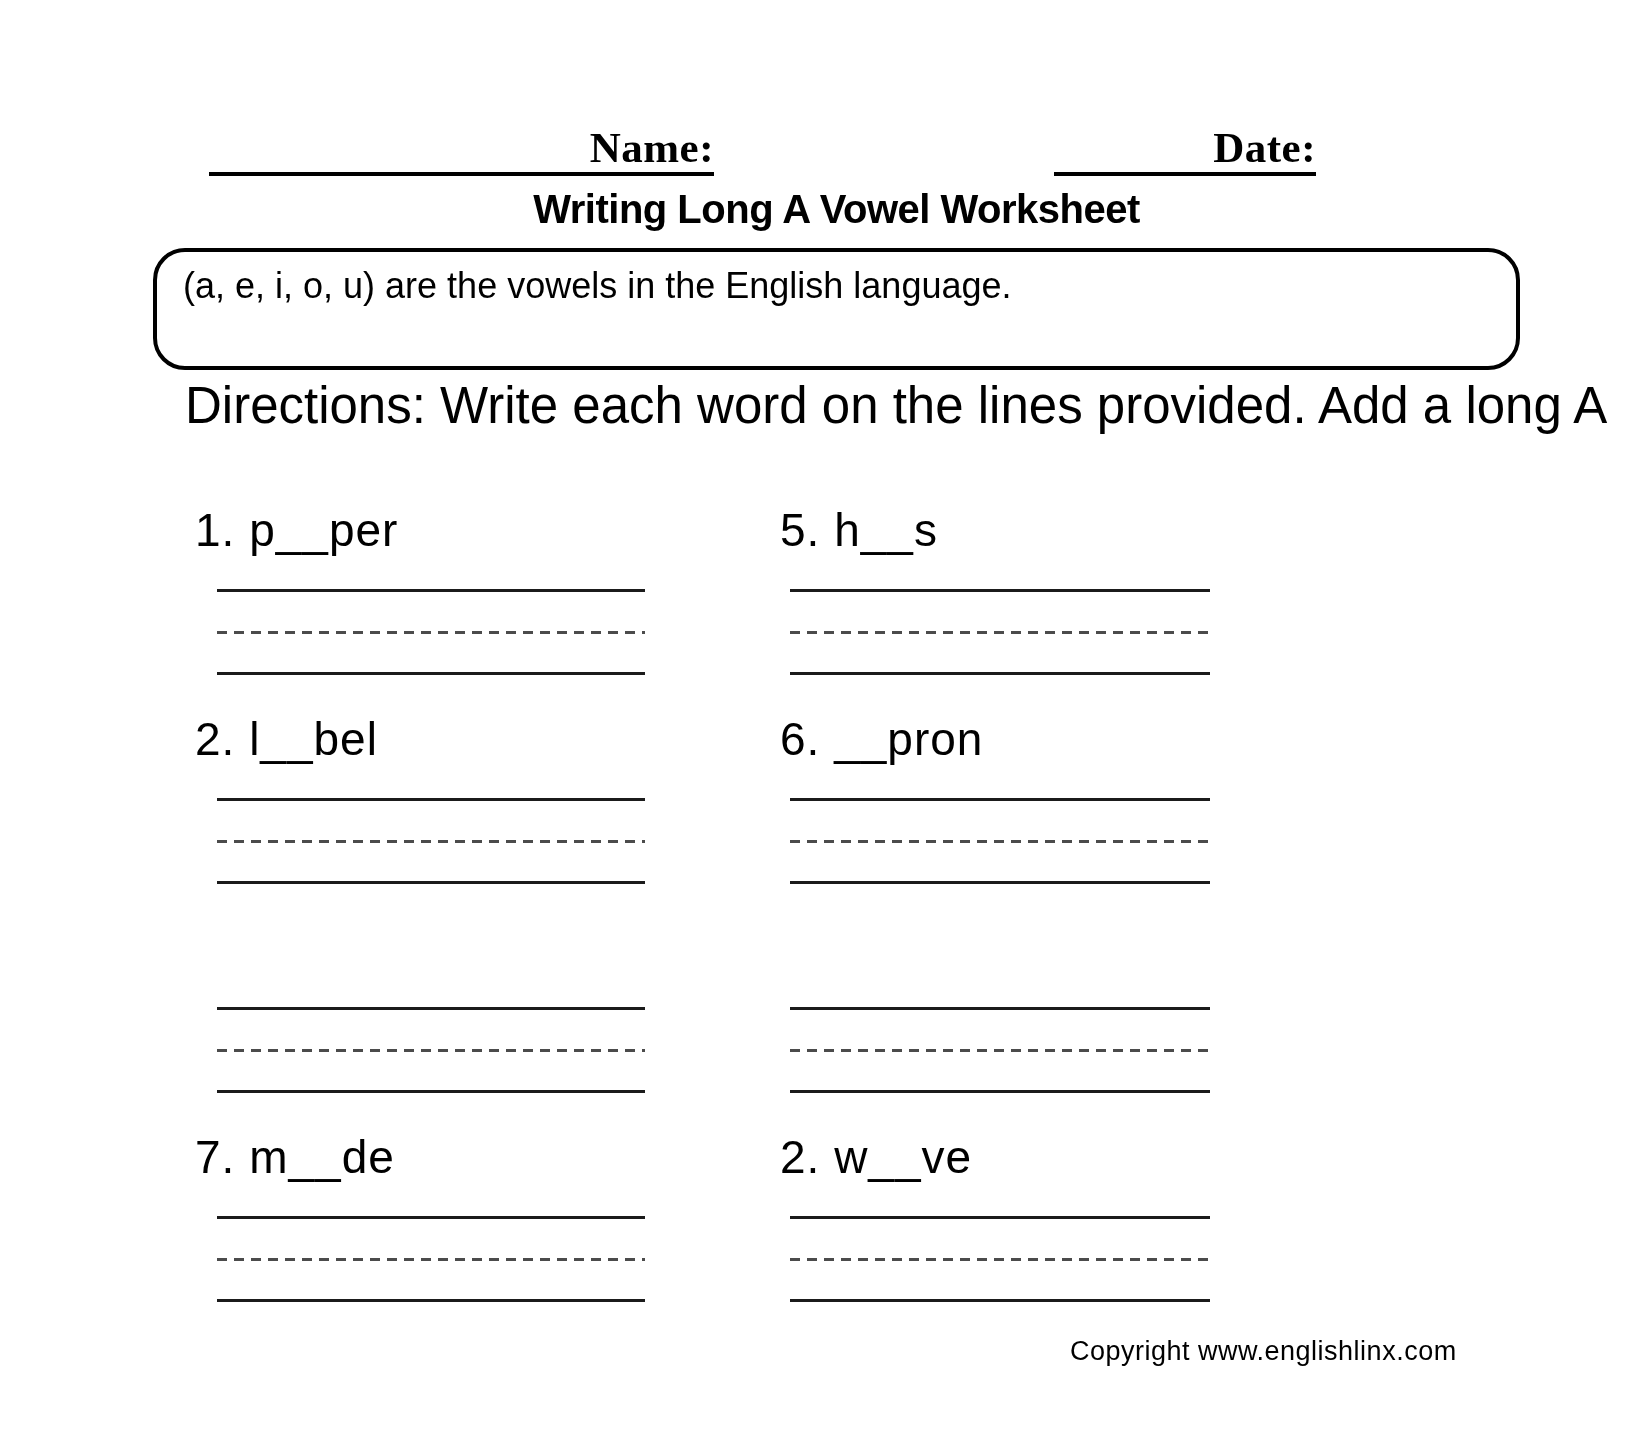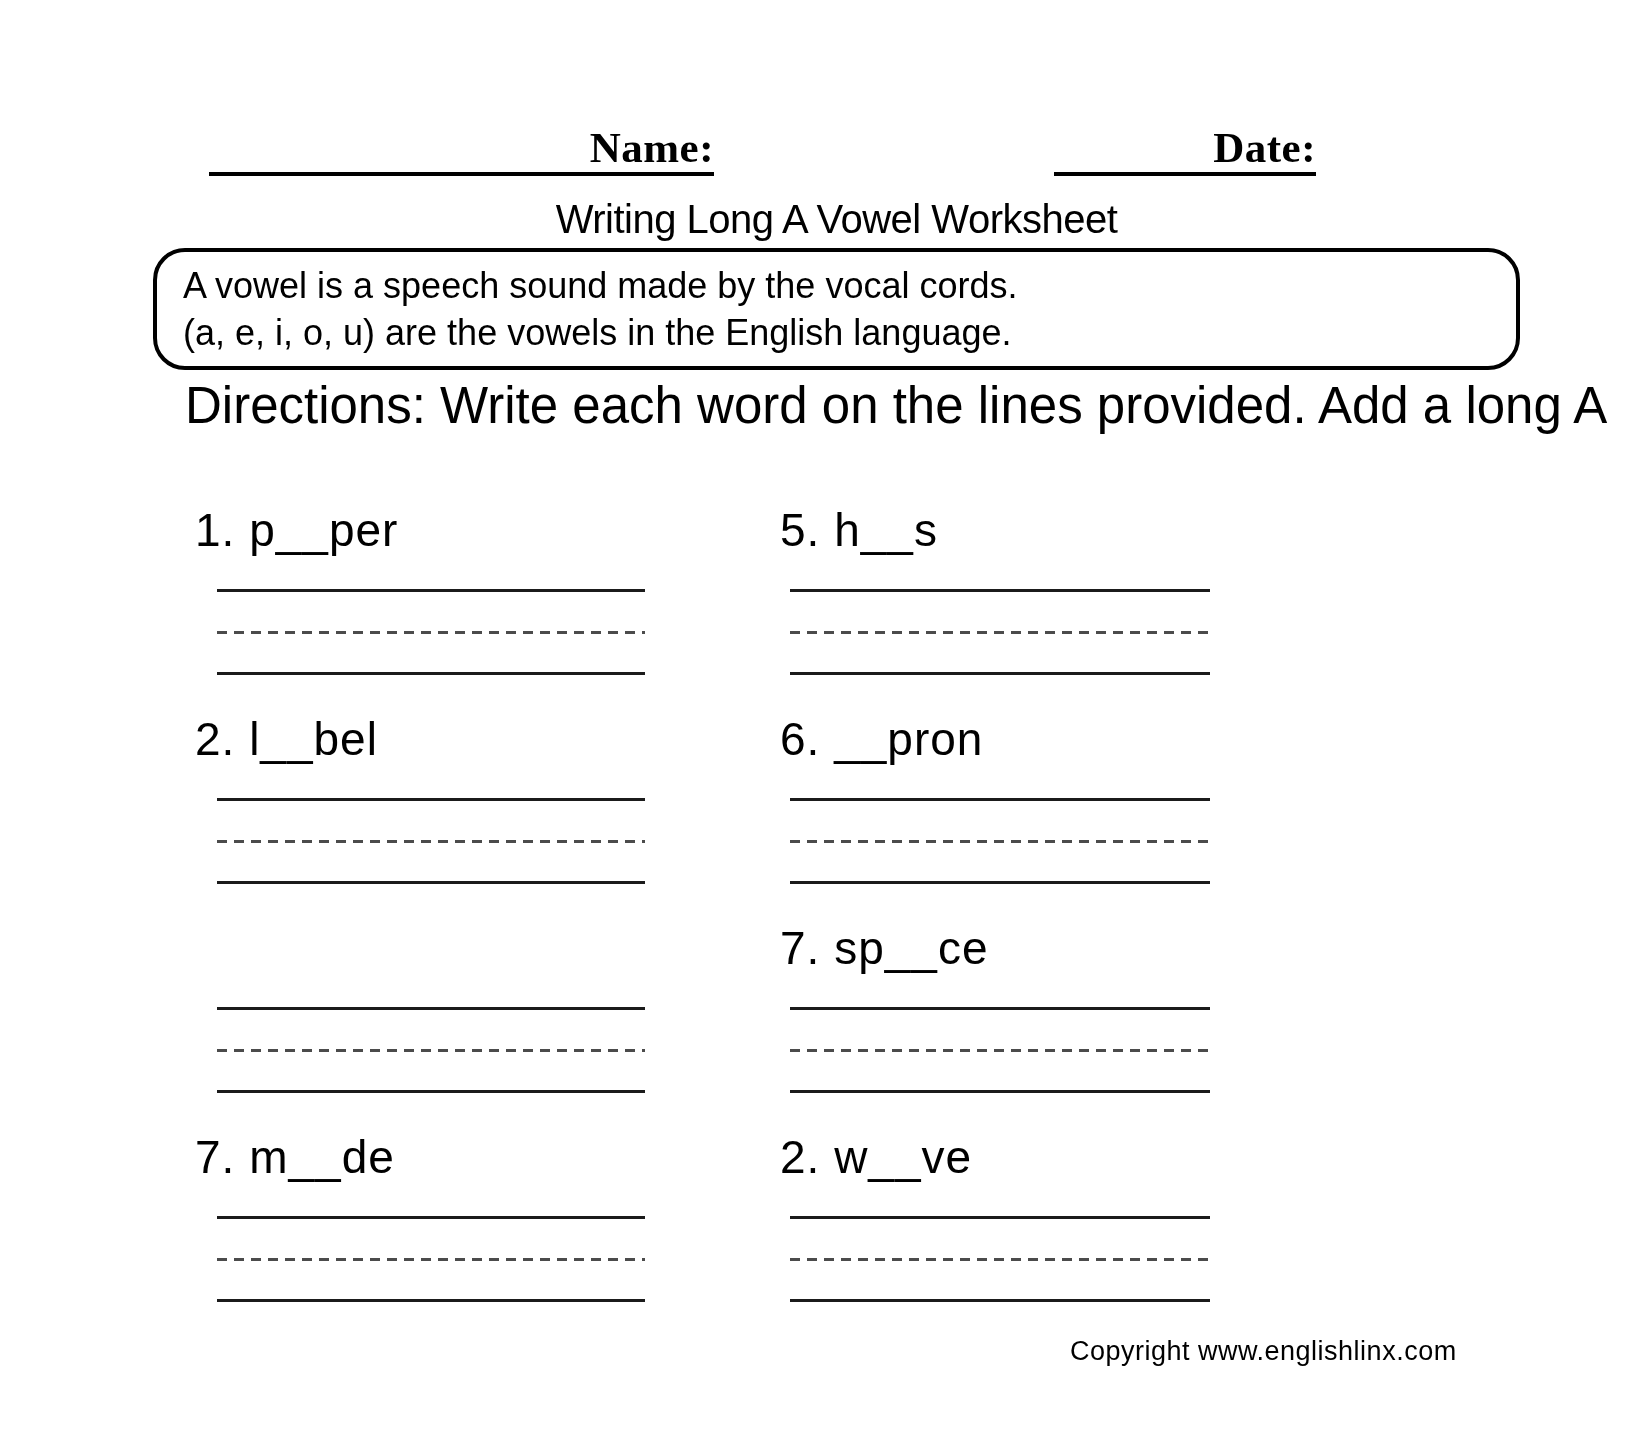--- a/index.html
+++ b/index.html
@@ -41,25 +41,25 @@
     height: 0;
     margin: 0 0 3px 16px;
   }
   .blank-line.name-line { width: 505px; }
   .blank-line.date-line { width: 262px; }
 
   
   .page-title {
     position: absolute;
     left: 153px;
-    top: 197px;
+    top: 187px;
     width: 1367px;
     text-align: center;
     font-size: 40px;
-    font-weight: normal;
+    font-weight: bold;
     letter-spacing: -0.5px;
   }
 
   
   .info-box {
     position: absolute;
     left: 153px;
     top: 248px;
     width: 1367px;
     height: 122px;
@@ -140,21 +140,20 @@
   <div class="blank-line name-line"></div>
 </div>
 <div class="blank-row date">
   <span class="blank-label">Date:</span>
   <div class="blank-line date-line"></div>
 </div>
 
 <div class="page-title">Writing Long A Vowel Worksheet</div>
 
 <div class="info-box">
-  <div class="line">A vowel is a speech sound made by the vocal cords.</div>
   <div class="line">(a, e, i, o, u) are the vowels in the English language.</div>
 </div>
 
 <div class="directions">
   <div class="line">Directions: Write each word on the lines provided. Add a long A</div>
 </div>
 
 <div class="item c0 r0">
   <div class="item-label">1. p__per</div>
   <div class="wline solid t1"></div>
@@ -184,21 +183,20 @@
   <div class="wline dashed t2"></div>
   <div class="wline solid t3"></div>
 </div>
 <div class="item c1 r1">
   <div class="item-label">6. __pron</div>
   <div class="wline solid t1"></div>
   <div class="wline dashed t2"></div>
   <div class="wline solid t3"></div>
 </div>
 <div class="item c1 r2">
-  <div class="item-label">7. sp__ce</div>
   <div class="wline solid t1"></div>
   <div class="wline dashed t2"></div>
   <div class="wline solid t3"></div>
 </div>
 <div class="item c1 r3">
   <div class="item-label">2. w__ve</div>
   <div class="wline solid t1"></div>
   <div class="wline dashed t2"></div>
   <div class="wline solid t3"></div>
 </div>

